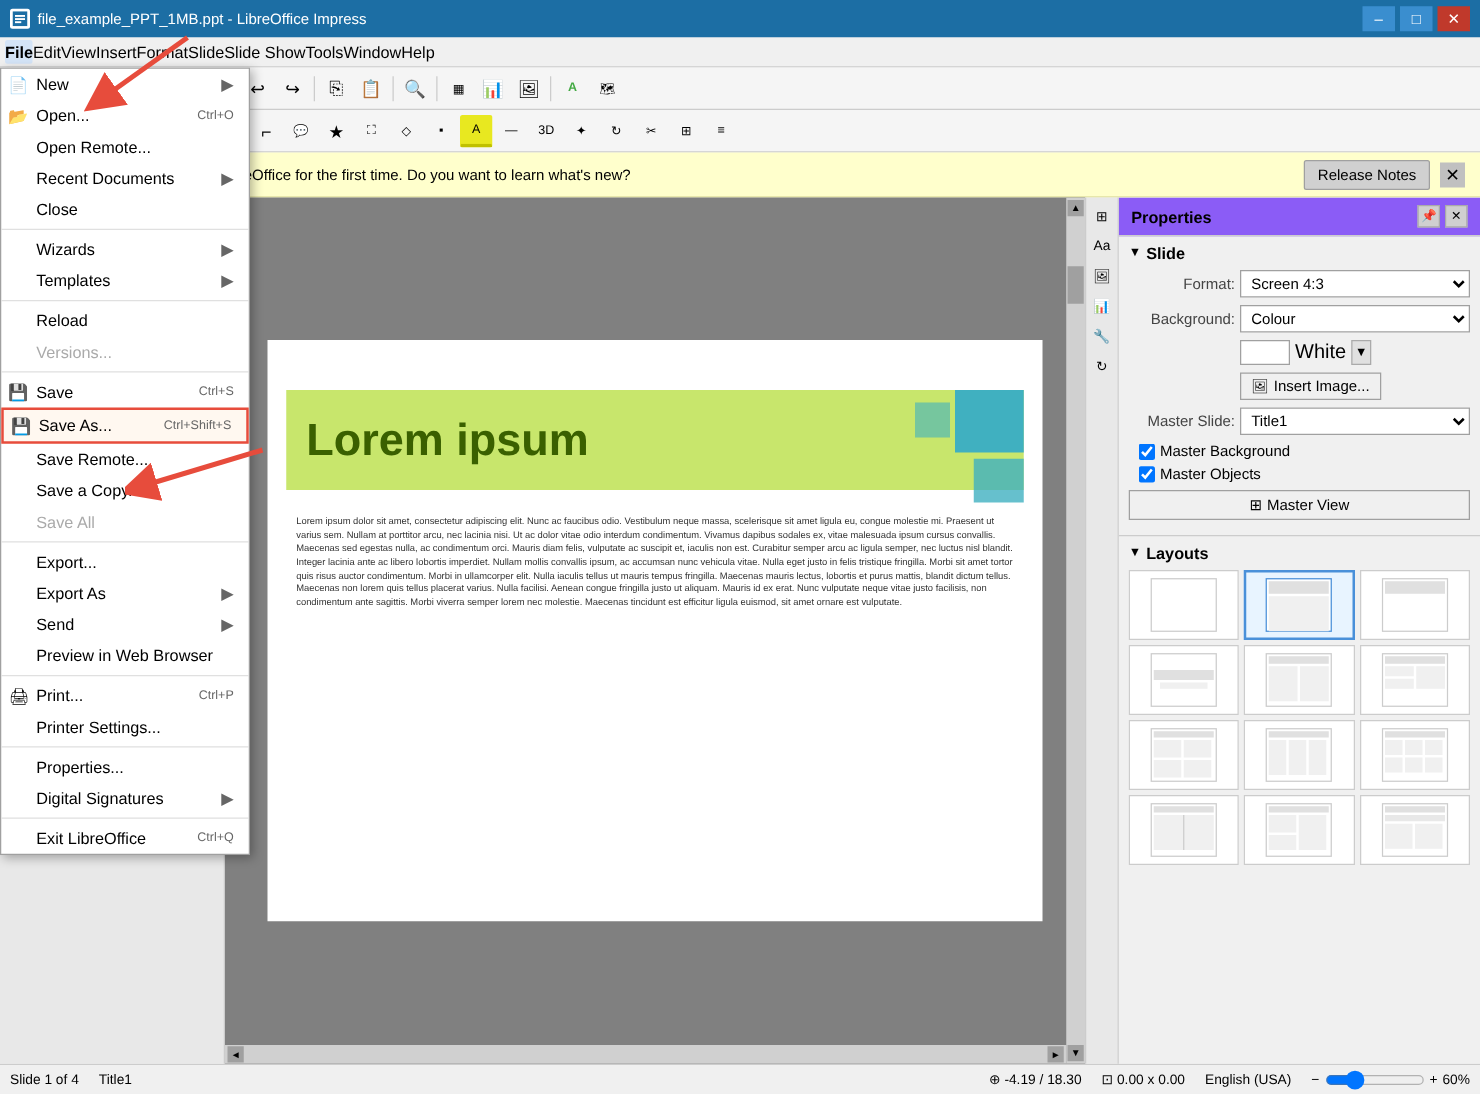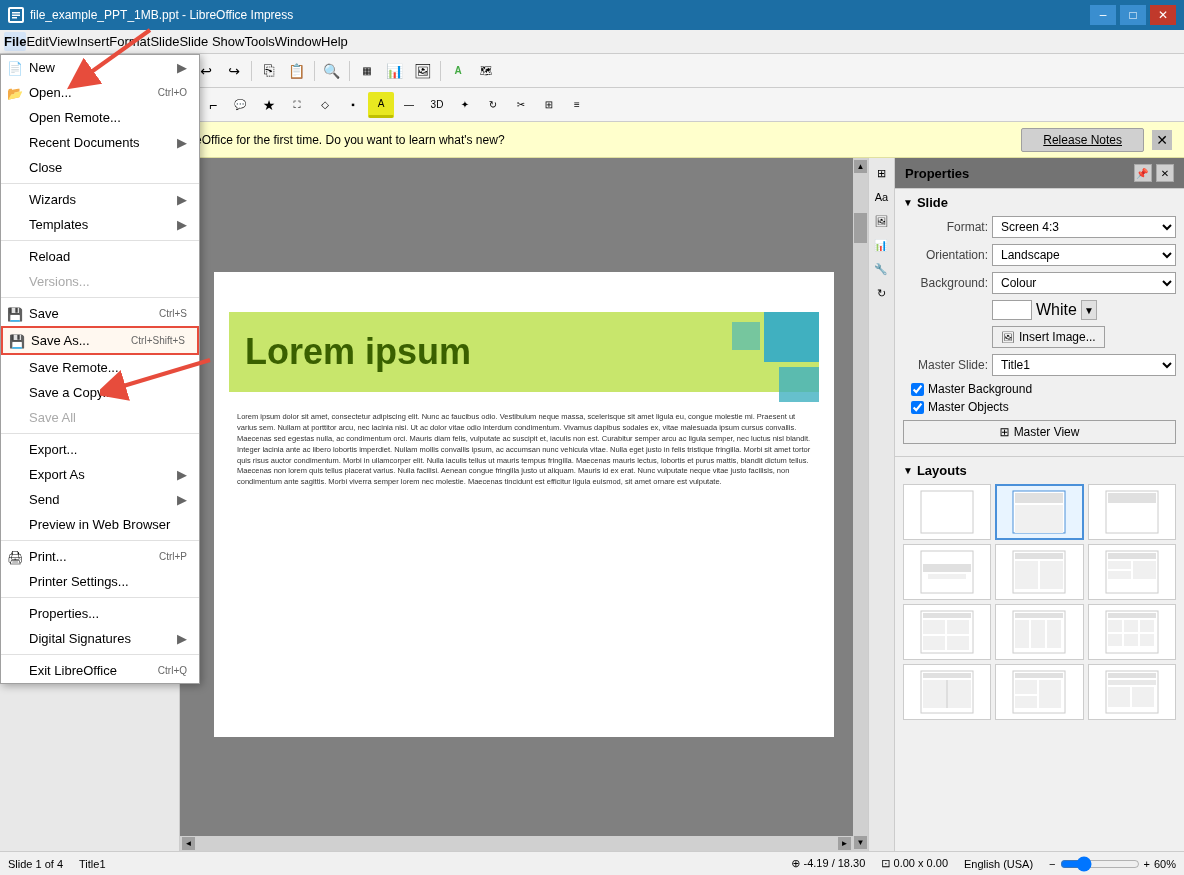--- a/index.html
+++ b/index.html
@@ -23,21 +23,21 @@
     .toolbar { height: 34px; background: #f5f5f5; display: flex; align-items: center; padding: 0 4px; border-bottom: 1px solid #ccc; gap: 2px; }
     .toolbar-btn { width: 26px; height: 26px; background: transparent; border: 1px solid transparent; cursor: pointer; display: flex; align-items: center; justify-content: center; font-size: 14px; border-radius: 2px; }
     .toolbar-sep { width: 1px; height: 20px; background: #ccc; margin: 0 2px; }
 
     
     .toolbar2 { height: 34px; background: #f5f5f5; display: flex; align-items: center; padding: 0 4px; border-bottom: 1px solid #ccc; gap: 2px; }
 
     
     .info-bar { height: 36px; background: #ffffcc; border-bottom: 1px solid #e0e0a0; display: flex; align-items: center; padding: 0 12px; gap: 8px; font-size: 12px; }
     .info-bar-text { flex: 1; }
-    .release-notes-btn { padding: 4px 21px; background: #d0d0d0; border: 1px solid #a0a0a0; cursor: pointer; font-size: 12px; border-radius: 2px; text-decoration: underline; }
+    .release-notes-btn { padding: 4px 10px; background: #d0d0d0; border: 1px solid #a0a0a0; cursor: pointer; font-size: 12px; border-radius: 2px; }
     .info-bar-close { width: 20px; height: 20px; background: #c0c0c0; border: none; cursor: pointer; display: flex; align-items: center; justify-content: center; font-size: 14px; }
 
     
     .main-area { display: flex; height: calc(875px - 30px - 24px - 34px - 34px - 36px - 24px); }
 
     
     .slide-panel { width: 180px; background: #e8e8e8; border-right: 1px solid #ccc; overflow-y: auto; }
 
     
     .slide-area { flex: 1; background: #808080; overflow: auto; position: relative; display: flex; align-items: center; justify-content: center; }
@@ -54,21 +54,21 @@
     .dropdown-sep { height: 1px; background: #e0e0e0; margin: 3px 0; }
     .dropdown-item-icon { position: absolute; left: 6px; top: 50%; transform: translateY(-50%); width: 16px; text-align: center; }
 
     
     .slide-canvas { width: 620px; height: 465px; background: white; position: relative; overflow: hidden; }
     .slide-title-box { position: absolute; top: 40px; left: 15px; right: 15px; height: 80px; background: #c8e66c; display: flex; align-items: center; padding: 0 16px; }
     .slide-title-text { font-size: 36px; font-weight: bold; color: #3a6000; }
     .slide-body-text { position: absolute; top: 130px; left: 15px; right: 15px; font-size: 9px; color: #333; line-height: 1.4; }
 
     
-    .prop-header { background: #737373; padding: 6px 10px; font-weight: bold; font-size: 13px; border-bottom: 1px solid #ccc; display: flex; align-items: center; justify-content: space-between; }
+    .prop-header { background: #8b5cf6; padding: 6px 10px; font-weight: bold; font-size: 13px; border-bottom: 1px solid #ccc; display: flex; align-items: center; justify-content: space-between; }
     .prop-section { padding: 6px 8px; }
     .prop-section-header { font-weight: bold; font-size: 13px; margin-bottom: 6px; display: flex; align-items: center; gap: 4px; }
     .prop-row { display: flex; align-items: center; margin-bottom: 6px; gap: 4px; }
     .prop-label { width: 85px; font-size: 12px; color: #444; text-align: right; flex-shrink: 0; }
     .prop-select { flex: 1; padding: 2px 4px; font-size: 12px; border: 1px solid #a0a0a0; background: white; }
     .prop-color-box { width: 40px; height: 20px; background: white; border: 1px solid #a0a0a0; }
     .prop-btn { padding: 3px 8px; font-size: 12px; border: 1px solid #a0a0a0; background: #f0f0f0; cursor: pointer; }
     .prop-checkbox-row { display: flex; align-items: center; gap: 4px; margin-left: 8px; margin-bottom: 4px; font-size: 12px; }
     .master-view-btn { width: 100%; padding: 4px; font-size: 12px; border: 1px solid #a0a0a0; background: #f0f0f0; cursor: pointer; text-align: center; display: flex; align-items: center; justify-content: center; gap: 4px; }
 
@@ -241,26 +241,20 @@
         <span>Slide</span>
       </div>
 
       <div class="prop-row">
         <span class="prop-label">Format:</span>
         <select class="prop-select">
           <option>Screen 4:3</option>
         </select>
       </div>
 
-      <div class="prop-row">
-        <span class="prop-label">Orientation:</span>
-        <select class="prop-select">
-          <option>Landscape</option>
-        </select>
-      </div>
 
       <div class="prop-row">
         <span class="prop-label">Background:</span>
         <select class="prop-select">
           <option>Colour</option>
         </select>
       </div>
 
       <div class="prop-row">
         <span class="prop-label"></span>

